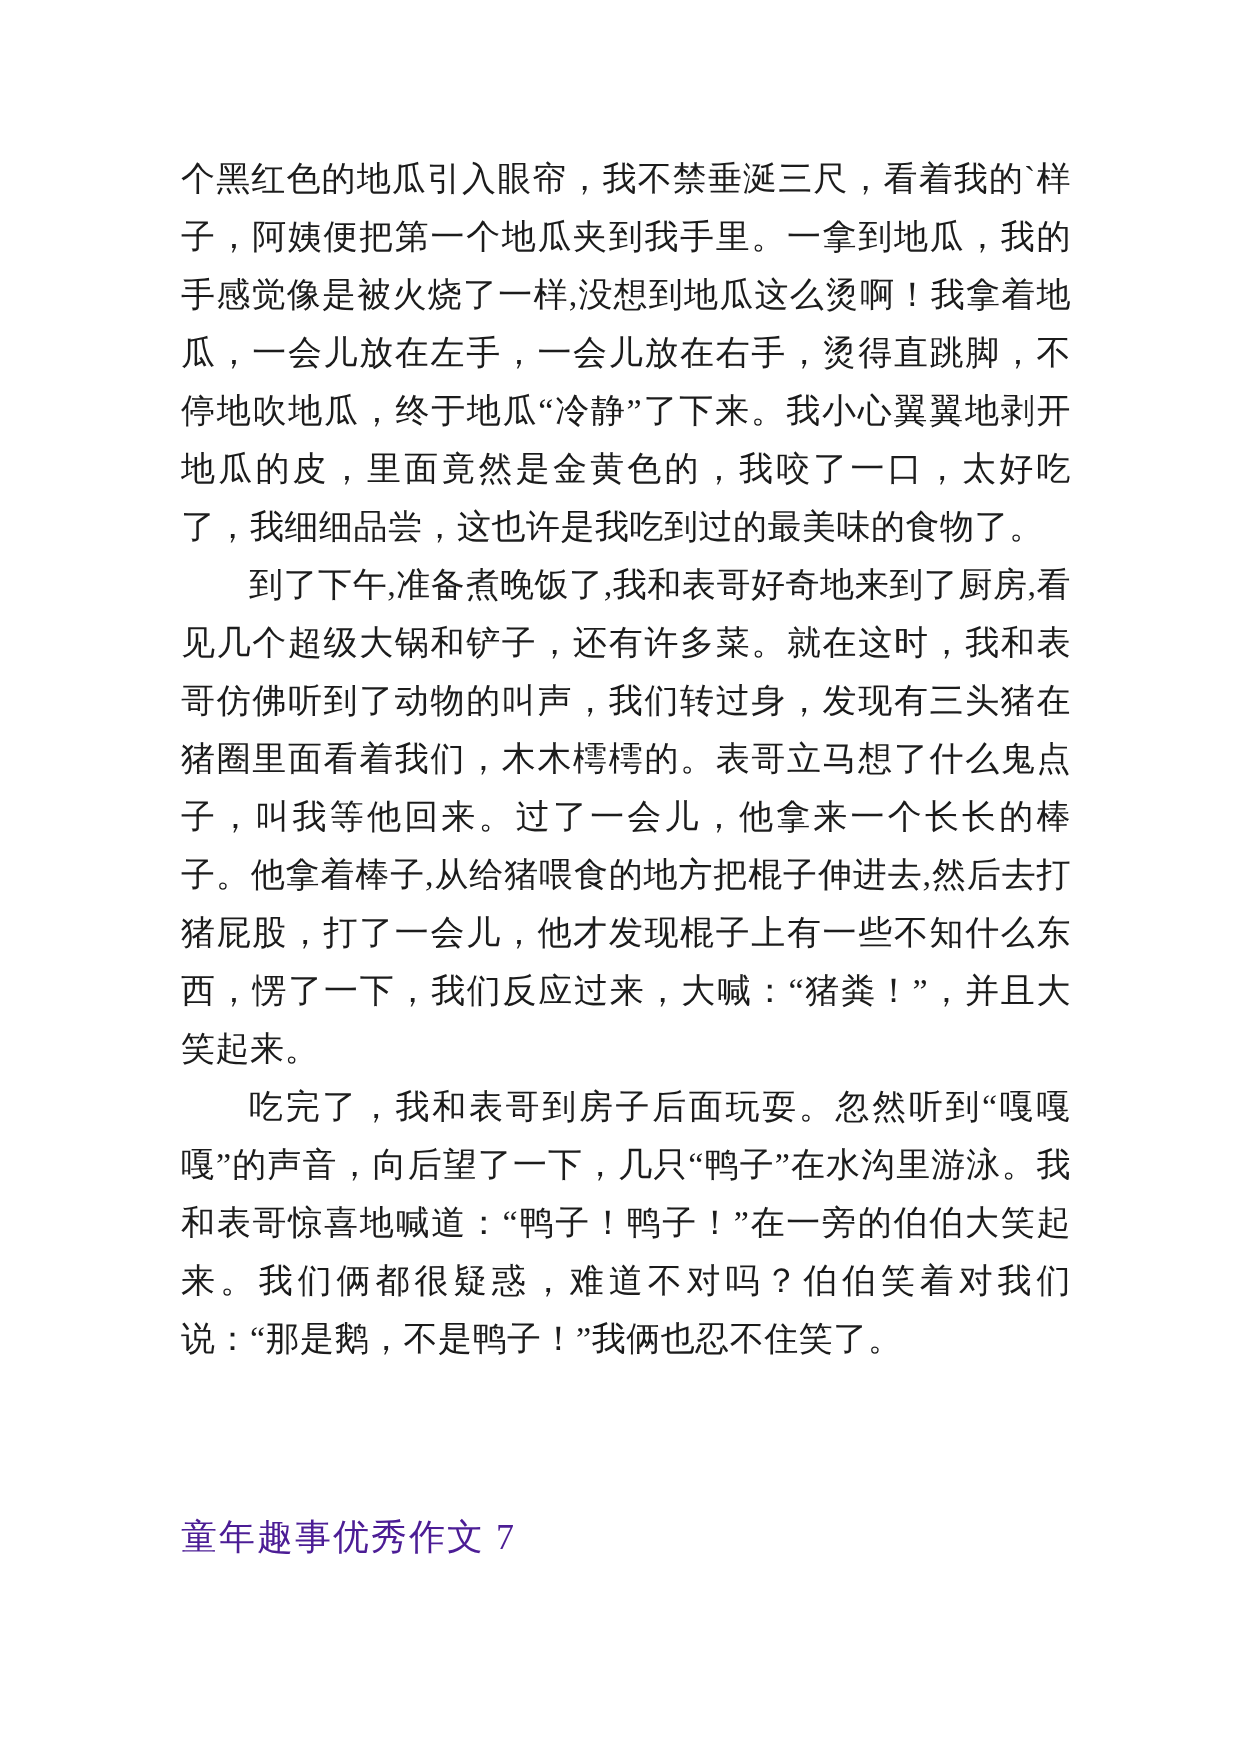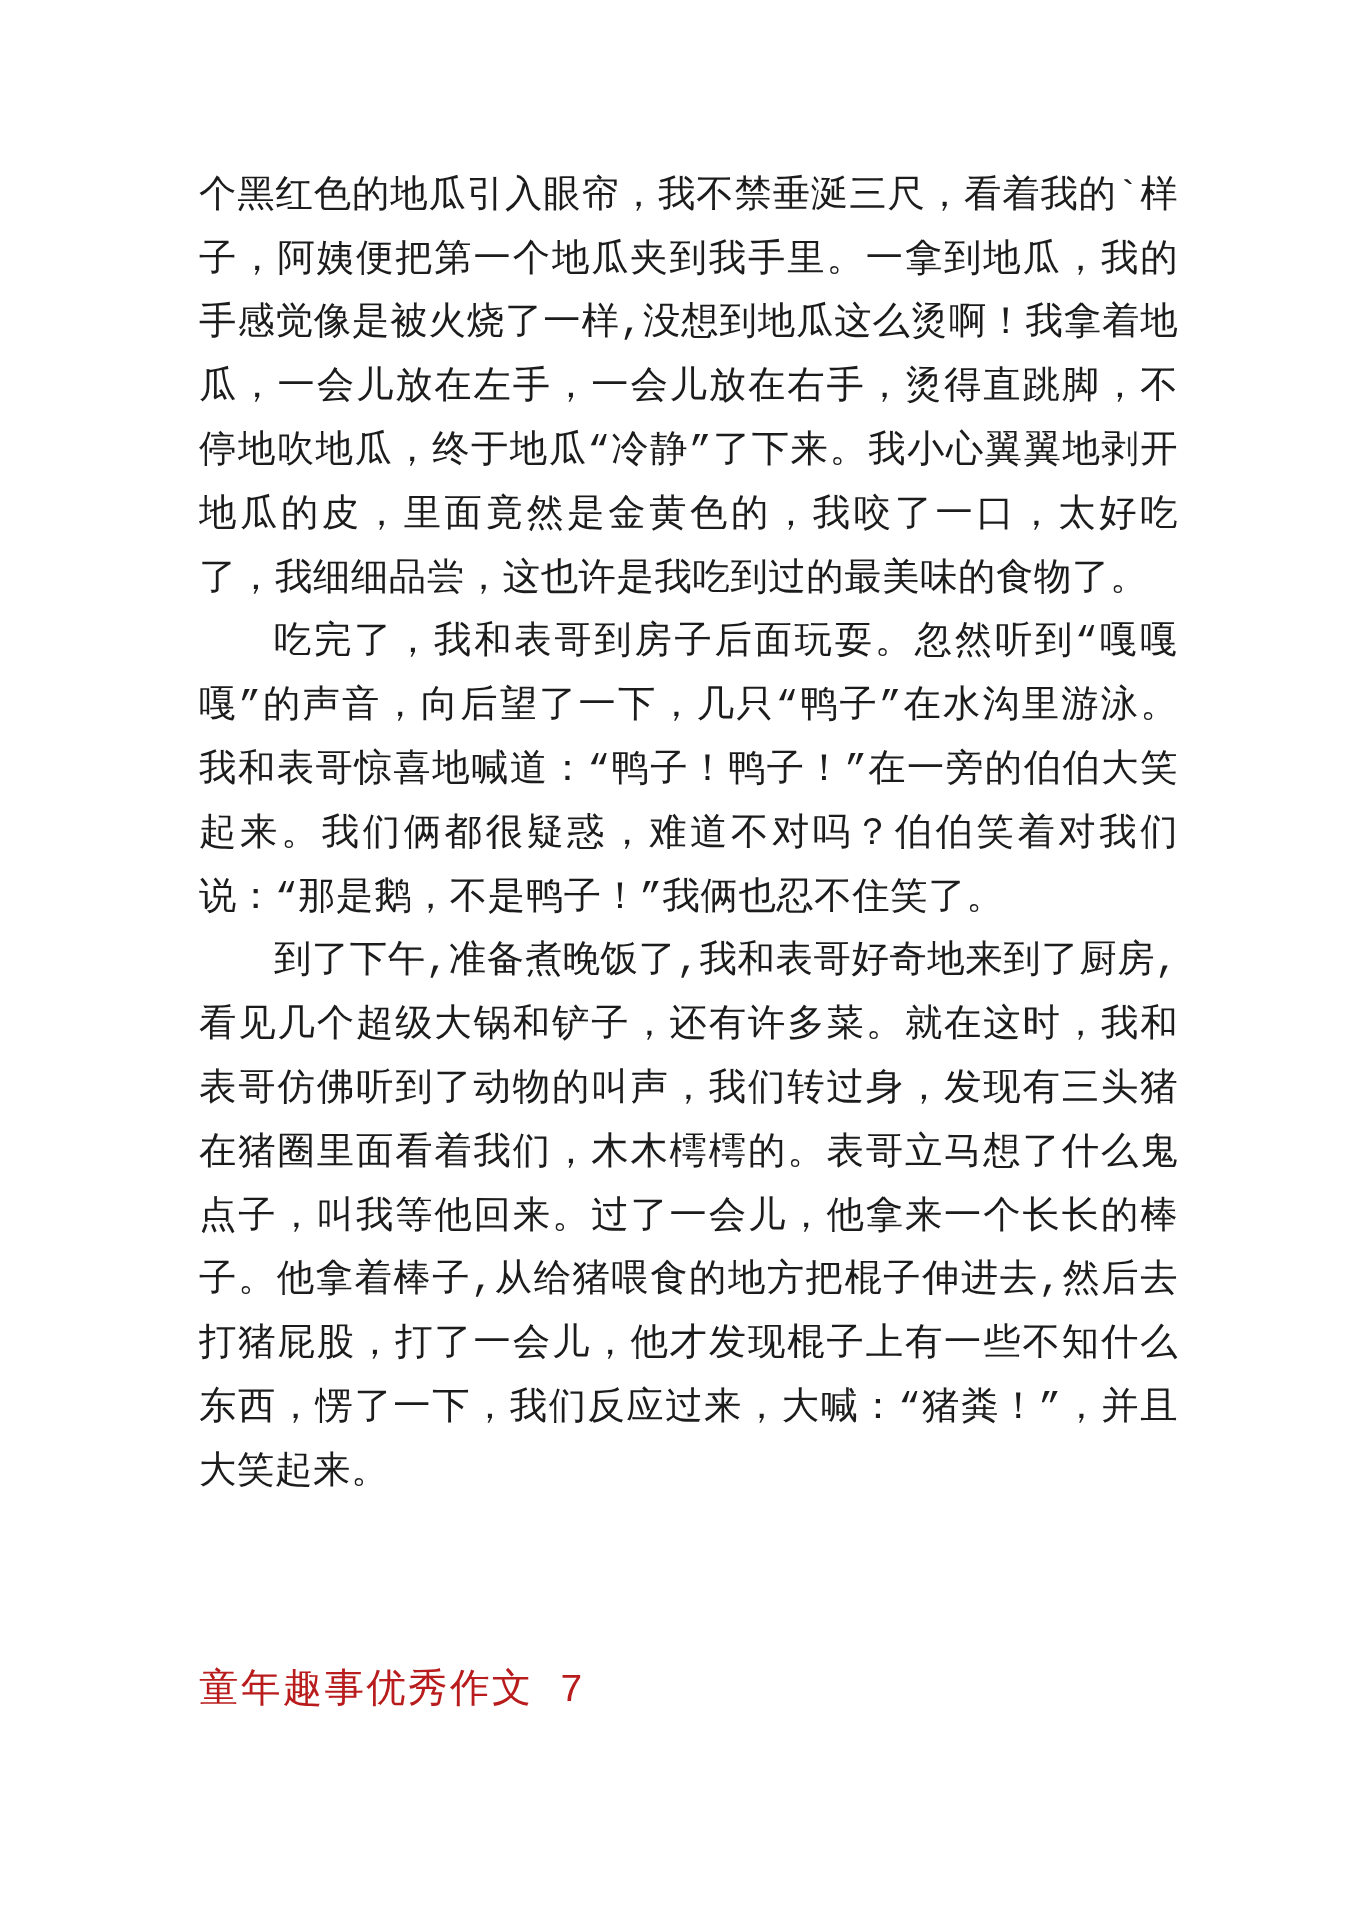--- a/index.html
+++ b/index.html
@@ -7,21 +7,21 @@
   html, body {
     background: #ffffff;
   }
 
   .page {
     position: relative;
     width: 1241px;
     height: 1754px;
     background: #ffffff;
     overflow: hidden;
-    font-family: Liberation Mono, monospace;
+    font-family: Liberation Serif, serif;
     padding-left: 40px;
   }
 
   .content {
     position: absolute;
     top: 150px;
     left: 181px;
     width: 890px;
     color: #1c1c1c;
   }
@@ -38,27 +38,27 @@
 
   .essay-paragraph.indented {
     text-indent: 2em;
   }
 
   .page-footer {
     margin-top: 140px;
     font-size: 36px;
     line-height: 58px;
     text-align: left;
-    color: #b91c1c;
+    color: #4c1d95;
     letter-spacing: 2px;
   }
 </style>
 </head>
 <body>
 
 <div class="page">
   <div class="content">
     <p class="essay-paragraph">个黑红色的地瓜引入眼帘，我不禁垂涎三尺，看着我的`样子，阿姨便把第一个地瓜夹到我手里。一拿到地瓜，我的手感觉像是被火烧了一样,没想到地瓜这么烫啊！我拿着地瓜，一会儿放在左手，一会儿放在右手，烫得直跳脚，不停地吹地瓜，终于地瓜“冷静”了下来。我小心翼翼地剥开地瓜的皮，里面竟然是金黄色的，我咬了一口，太好吃了，我细细品尝，这也许是我吃到过的最美味的食物了。</p>
+    <p class="essay-paragraph indented">到了下午,准备煮晚饭了,我和表哥好奇地来到了厨房,看见几个超级大锅和铲子，还有许多菜。就在这时，我和表哥仿佛听到了动物的叫声，我们转过身，发现有三头猪在猪圈里面看着我们，木木樗樗的。表哥立马想了什么鬼点子，叫我等他回来。过了一会儿，他拿来一个长长的棒子。他拿着棒子,从给猪喂食的地方把棍子伸进去,然后去打猪屁股，打了一会儿，他才发现棍子上有一些不知什么东西，愣了一下，我们反应过来，大喊：“猪粪！”，并且大笑起来。</p>
     <p class="essay-paragraph indented">吃完了，我和表哥到房子后面玩耍。忽然听到“嘎嘎嘎”的声音，向后望了一下，几只“鸭子”在水沟里游泳。我和表哥惊喜地喊道：“鸭子！鸭子！”在一旁的伯伯大笑起来。我们俩都很疑惑，难道不对吗？伯伯笑着对我们说：“那是鹅，不是鸭子！”我俩也忍不住笑了。</p>
-    <p class="essay-paragraph indented">到了下午,准备煮晚饭了,我和表哥好奇地来到了厨房,看见几个超级大锅和铲子，还有许多菜。就在这时，我和表哥仿佛听到了动物的叫声，我们转过身，发现有三头猪在猪圈里面看着我们，木木樗樗的。表哥立马想了什么鬼点子，叫我等他回来。过了一会儿，他拿来一个长长的棒子。他拿着棒子,从给猪喂食的地方把棍子伸进去,然后去打猪屁股，打了一会儿，他才发现棍子上有一些不知什么东西，愣了一下，我们反应过来，大喊：“猪粪！”，并且大笑起来。</p>
     <div class="page-footer">童年趣事优秀作文 7</div>
   </div>
 </div>
 
 </body></html>

